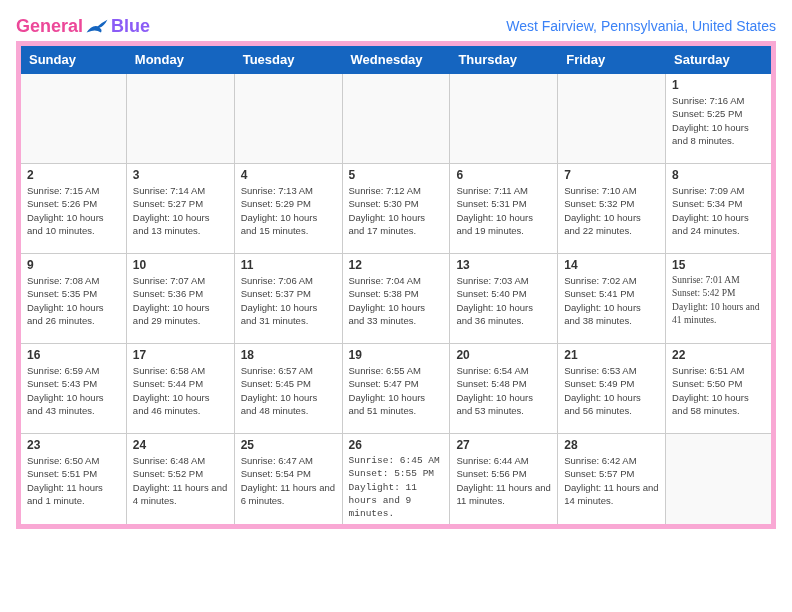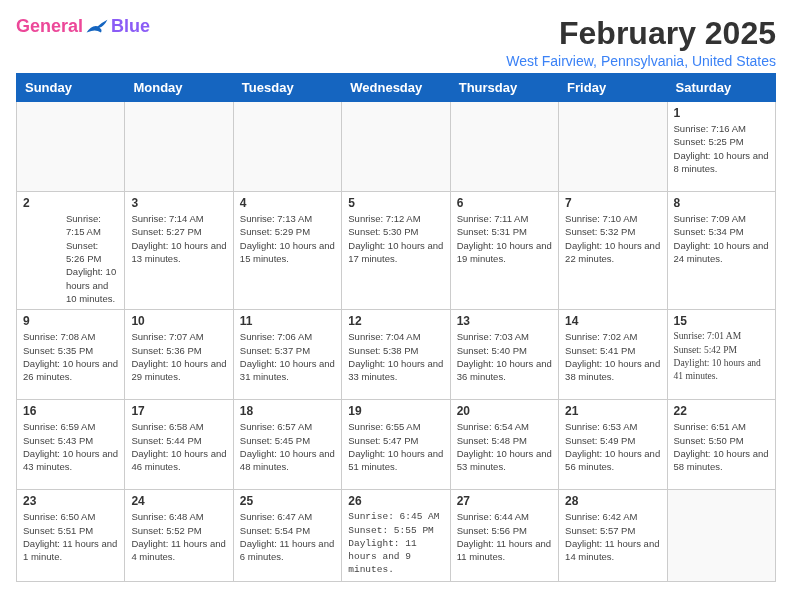--- a/index.html
+++ b/index.html
@@ -50,21 +50,21 @@
       line-height: 1.1;
     }
     .location {
       font-size: 14px;
       color: #3b82f6;
       margin-top: 2px;
     }
     .calendar {
       width: 100%;
       border-collapse: collapse;
-      border: 1px solid #f9a8d4;
+      border: 5px solid #f9a8d4;
     }
     .calendar th {
       background-color: #1565c0;
       color: #fff;
       font-size: 13px;
       font-weight: bold;
       padding: 6px 8px;
       text-align: left;
       border: 1px solid #1565c0;
     }
@@ -99,21 +99,20 @@
   <div class="logo">
     <div class="logo-text">
       <span class="logo-general">General</span>
       <svg class="logo-bird" viewBox="0 0 30 22" xmlns="http://www.w3.org/2000/svg">
         <path d="M2,18 Q8,8 16,10 Q22,5 28,2 Q24,10 18,12 Q22,14 20,18 Q14,14 8,16 Z" fill="#1565c0"></path>
       </svg>
       <span class="logo-blue">Blue</span>
     </div>
   </div>
   <div class="title-area">
-    <div class="month-year">February 2025</div>
     <div class="location">West Fairview, Pennsylvania, United States</div>
   </div>
 </div>
 
 <table class="calendar">
   <thead>
     <tr>
     <th>Sunday</th>
         <th>Monday</th>
         <th>Tuesday</th>
@@ -134,21 +133,21 @@
         <td>
           <div class="day-num">1</div>
           <div class="day-detail" style="white-space: pre-line;">Sunrise: 7:16 AM
 Sunset: 5:25 PM
 Daylight: 10 hours and 8 minutes.</div>
         </td>
       </tr>
       <tr>
         <td>
           <div class="day-num">2</div>
-          <div class="day-detail" style="white-space: pre-line; margin-left: 43px;">Sunrise: 7:15 AM
+          <div class="day-detail" style="white-space: pre-line;">Sunrise: 7:15 AM
 Sunset: 5:26 PM
 Daylight: 10 hours and 10 minutes.</div>
         </td>
         <td>
           <div class="day-num">3</div>
           <div class="day-detail" style="white-space: pre-line;">Sunrise: 7:14 AM
 Sunset: 5:27 PM
 Daylight: 10 hours and 13 minutes.</div>
         </td>
         <td>

